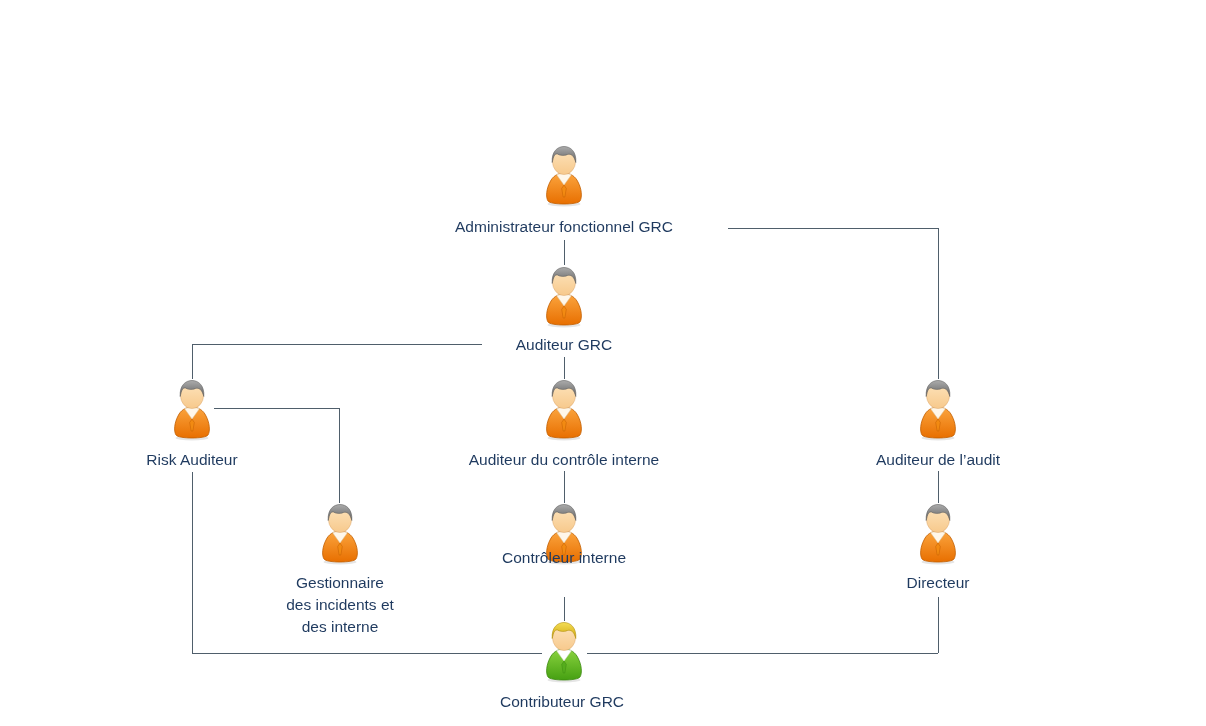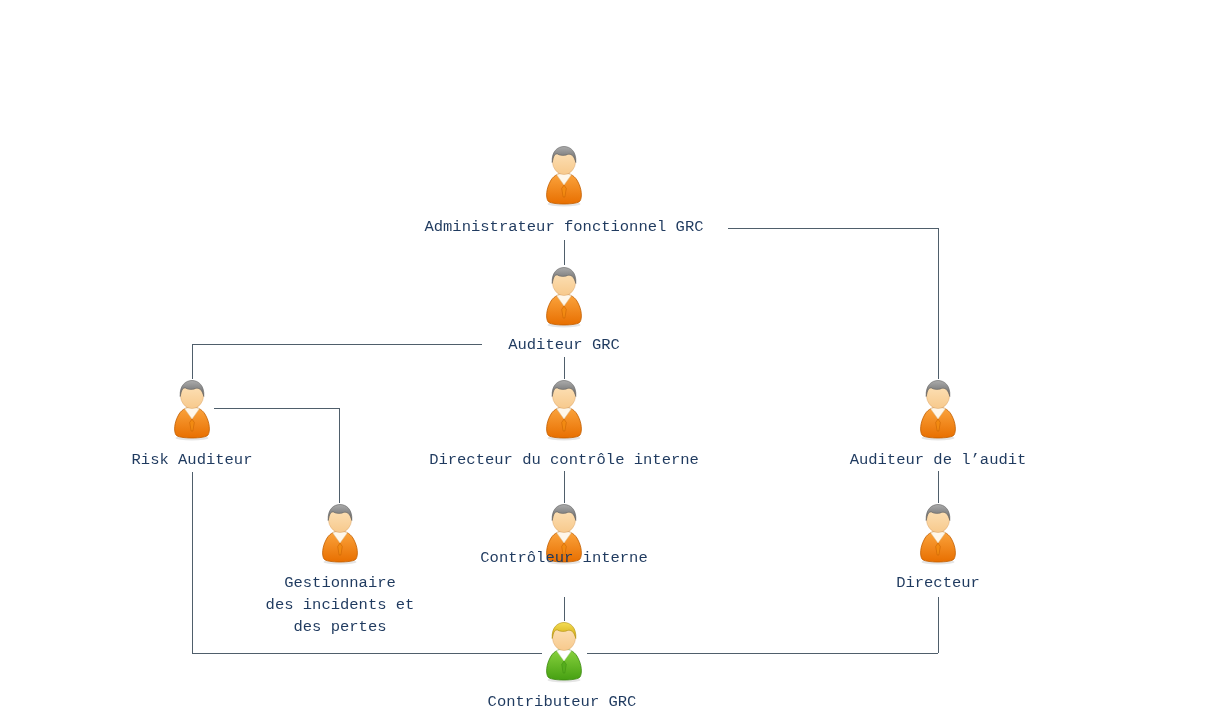--- a/index.html
+++ b/index.html
@@ -6,21 +6,21 @@
     --label-text:#1f3a5f;
     --connector:#4f5e6b;
     --background:#ffffff;
   }
   html,body{margin:0;padding:0;background:var(--background);}
   #stage{
     position:relative;
     width:1206px;height:726px;
     background:var(--background);
     overflow:hidden;
-    font-family:Liberation Mono, monospace;
+    font-family:Liberation Sans, sans-serif;
   }
   .node{position:absolute;}
   .person{
     position:absolute;
     width:46px;height:62px;
     display:block;
   }
   .node-label{
     position:absolute;
     text-align:center;
@@ -116,37 +116,37 @@
     <svg class="person" style="left:169px;top:379px">
         <use href="#person-orange"></use>
       </svg>
     <div class="node-label" style="left:32px;top:449px;width:320px">Risk Auditeur</div>
   </div>
 
   <div class="node">
     <svg class="person" style="left:541px;top:379px">
         <use href="#person-orange"></use>
       </svg>
-    <div class="node-label" style="left:404px;top:449px;width:320px">Directeur du contrôle interne</div>
+    <div class="node-label" style="left:404px;top:449px;width:320px">Auditeur du contrôle interne</div>
   </div>
 
   <div class="node">
     <svg class="person" style="left:915px;top:379px">
         <use href="#person-orange"></use>
       </svg>
     <div class="node-label" style="left:778px;top:449px;width:320px">Auditeur de l’audit</div>
   </div>
 
   <div class="node">
     <svg class="person" style="left:317px;top:503px">
         <use href="#person-orange"></use>
       </svg>
     <div class="node-label" style="left:230px;top:572px;width:220px">Gestionnaire
 des incidents et
-des pertes</div>
+des interne</div>
   </div>
 
   <div class="node">
     <svg class="person" style="left:541px;top:503px">
         <use href="#person-orange"></use>
       </svg>
     <div class="node-label" style="left:404px;top:547px;width:320px">Contrôleur interne</div>
   </div>
 
   <div class="node">

